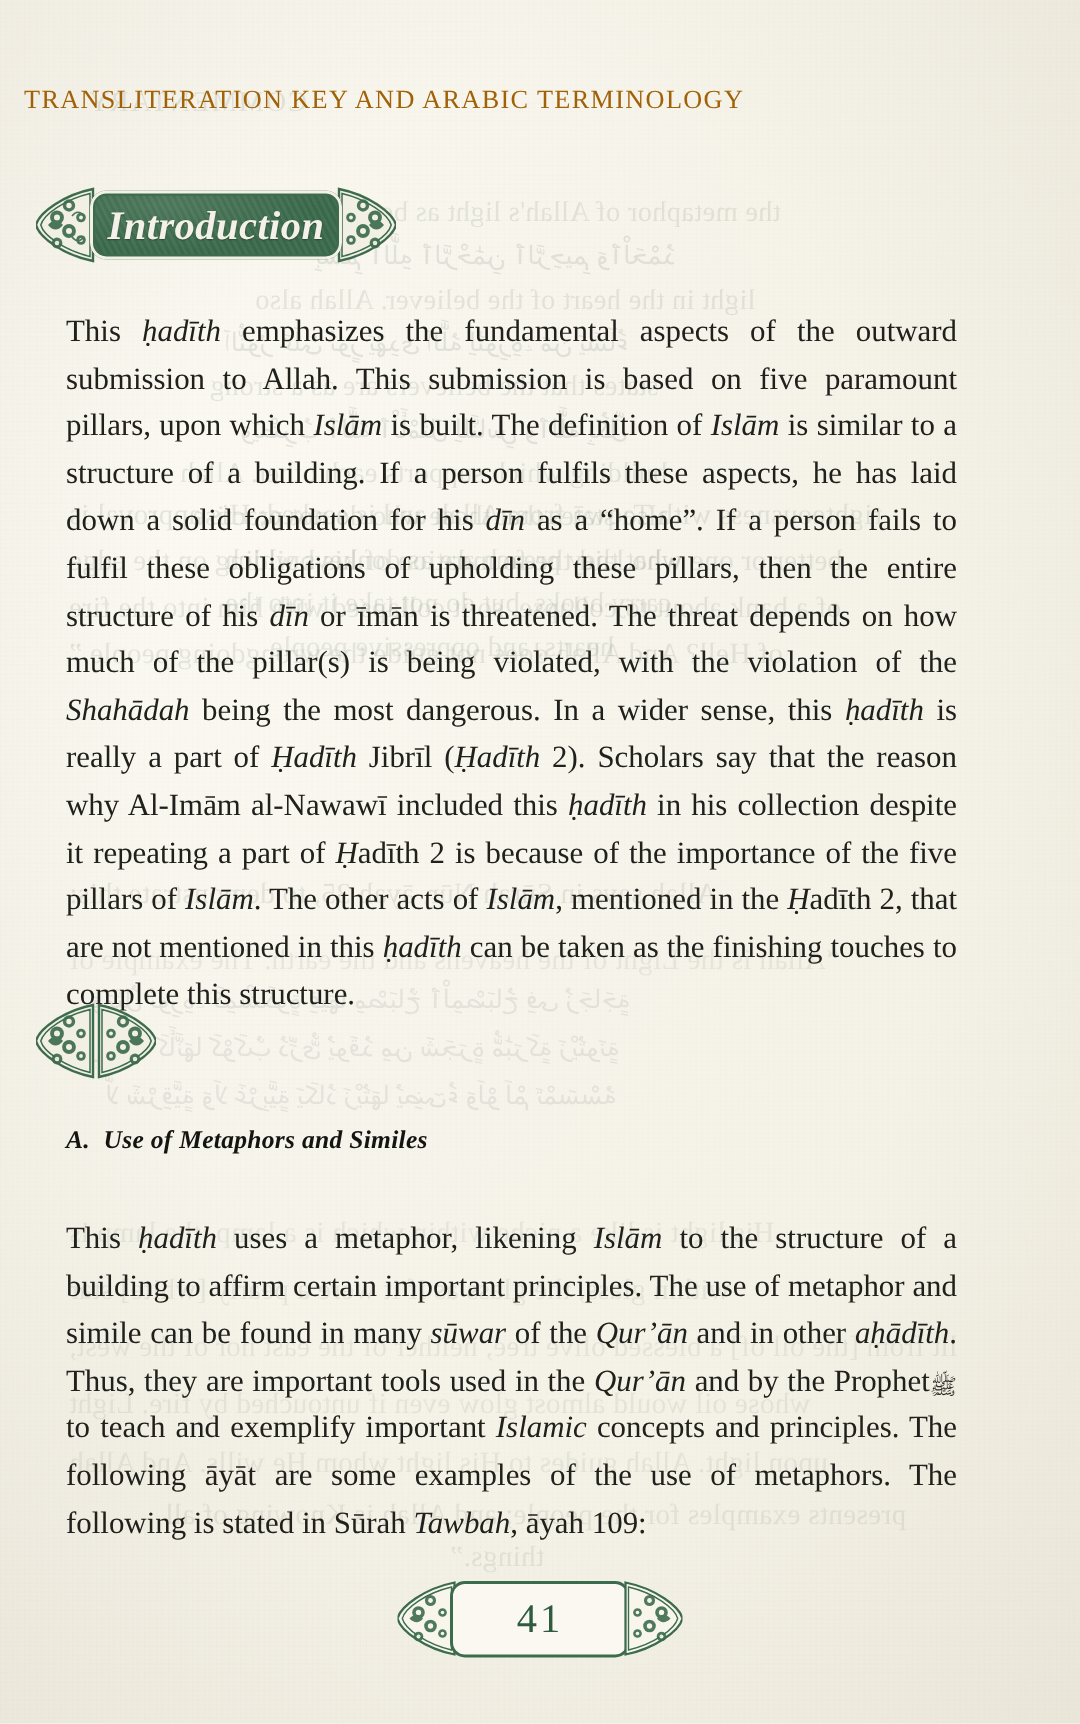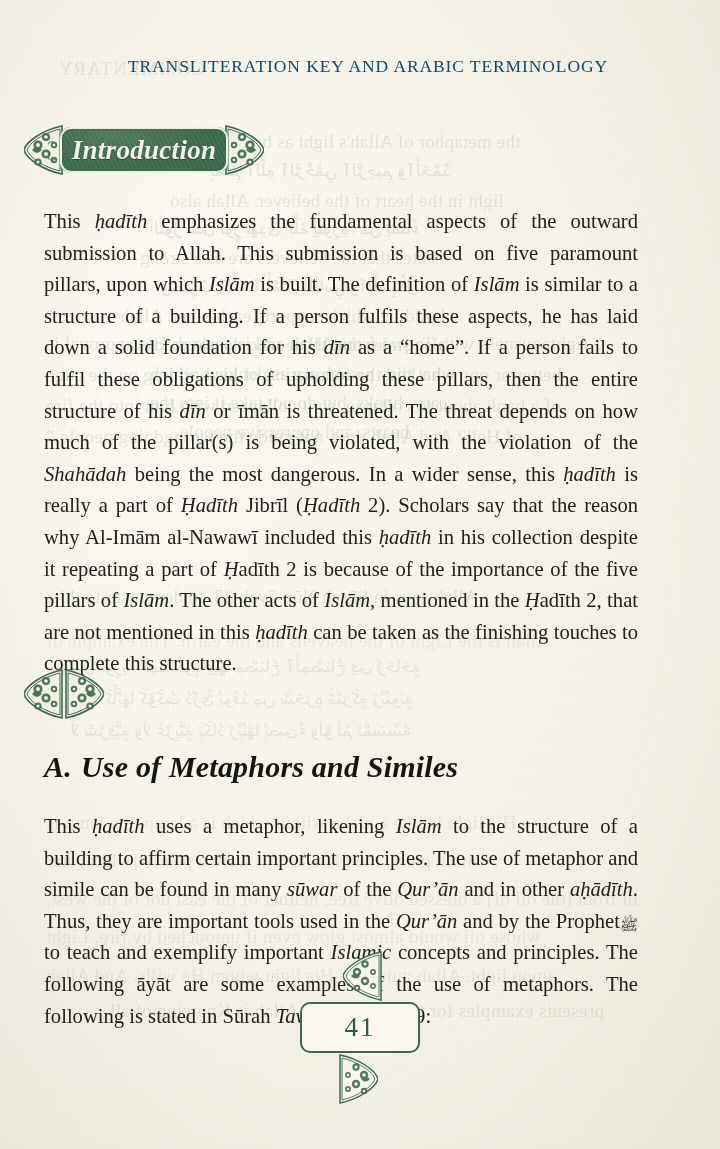--- a/index.html
+++ b/index.html
@@ -37,22 +37,21 @@
     color:#7d8a7a;opacity:.17;
     font-family:"Liberation Serif","DejaVu Serif",serif;
     white-space:nowrap;
     letter-spacing:.2px;
   }
   .bleed.arab{color:#8a9090;opacity:.20;font-size:17px;letter-spacing:1px;}
 
   
   .running-head{
     position:absolute;z-index:6;left:16px;right:0;top:56px;
-    text-align:center;
-    color:#0c4a6e;
+    color:#a16207;
     font-size:17.5px;
     letter-spacing:.9px;
     font-variant:small-caps;
     text-transform:uppercase;
   }
   .running-head span{font-size:17.5px;}
 
   
   .sec-head{position:absolute;z-index:6;display:flex;align-items:center;justify-content:center;}
   .orn{flex:0 0 auto;display:block;}
@@ -83,37 +82,37 @@
     color:#20201c;
     font-size:20.6px;
     line-height:31.6px;
     text-align:justify;
     text-justify:inter-word;
   }
   .body-col i{font-style:italic;}
   .sub-head{
     position:absolute;z-index:6;left:44px;width:594px;
     font-style:italic;font-weight:bold;
-    font-size:30px;color:#141410;
+    font-size:17px;color:#141410;
     letter-spacing:.2px;
   }
   .sub-head .ltr{margin-right:9px;}
 
   .saw{
     font-size:15px;line-height:1;
     display:inline-block;
     transform:translateY(2px);
     color:#2a2a24;
   }
 
   
   .footer{
     position:absolute;z-index:6;
     left:0;right:0;bottom:44px;
-    display:flex;align-items:center;justify-content:center;flex-direction:column;
+    display:flex;align-items:center;justify-content:center;
   }
   .page-plate{
     width:116px;height:47px;
     border:2px solid #3d6c4d;
     border-radius:10px;
     background:#faf8f0;
     display:flex;align-items:center;justify-content:center;
     box-shadow:inset 0 0 0 2px #faf8f0;
   }
   .page-num{

